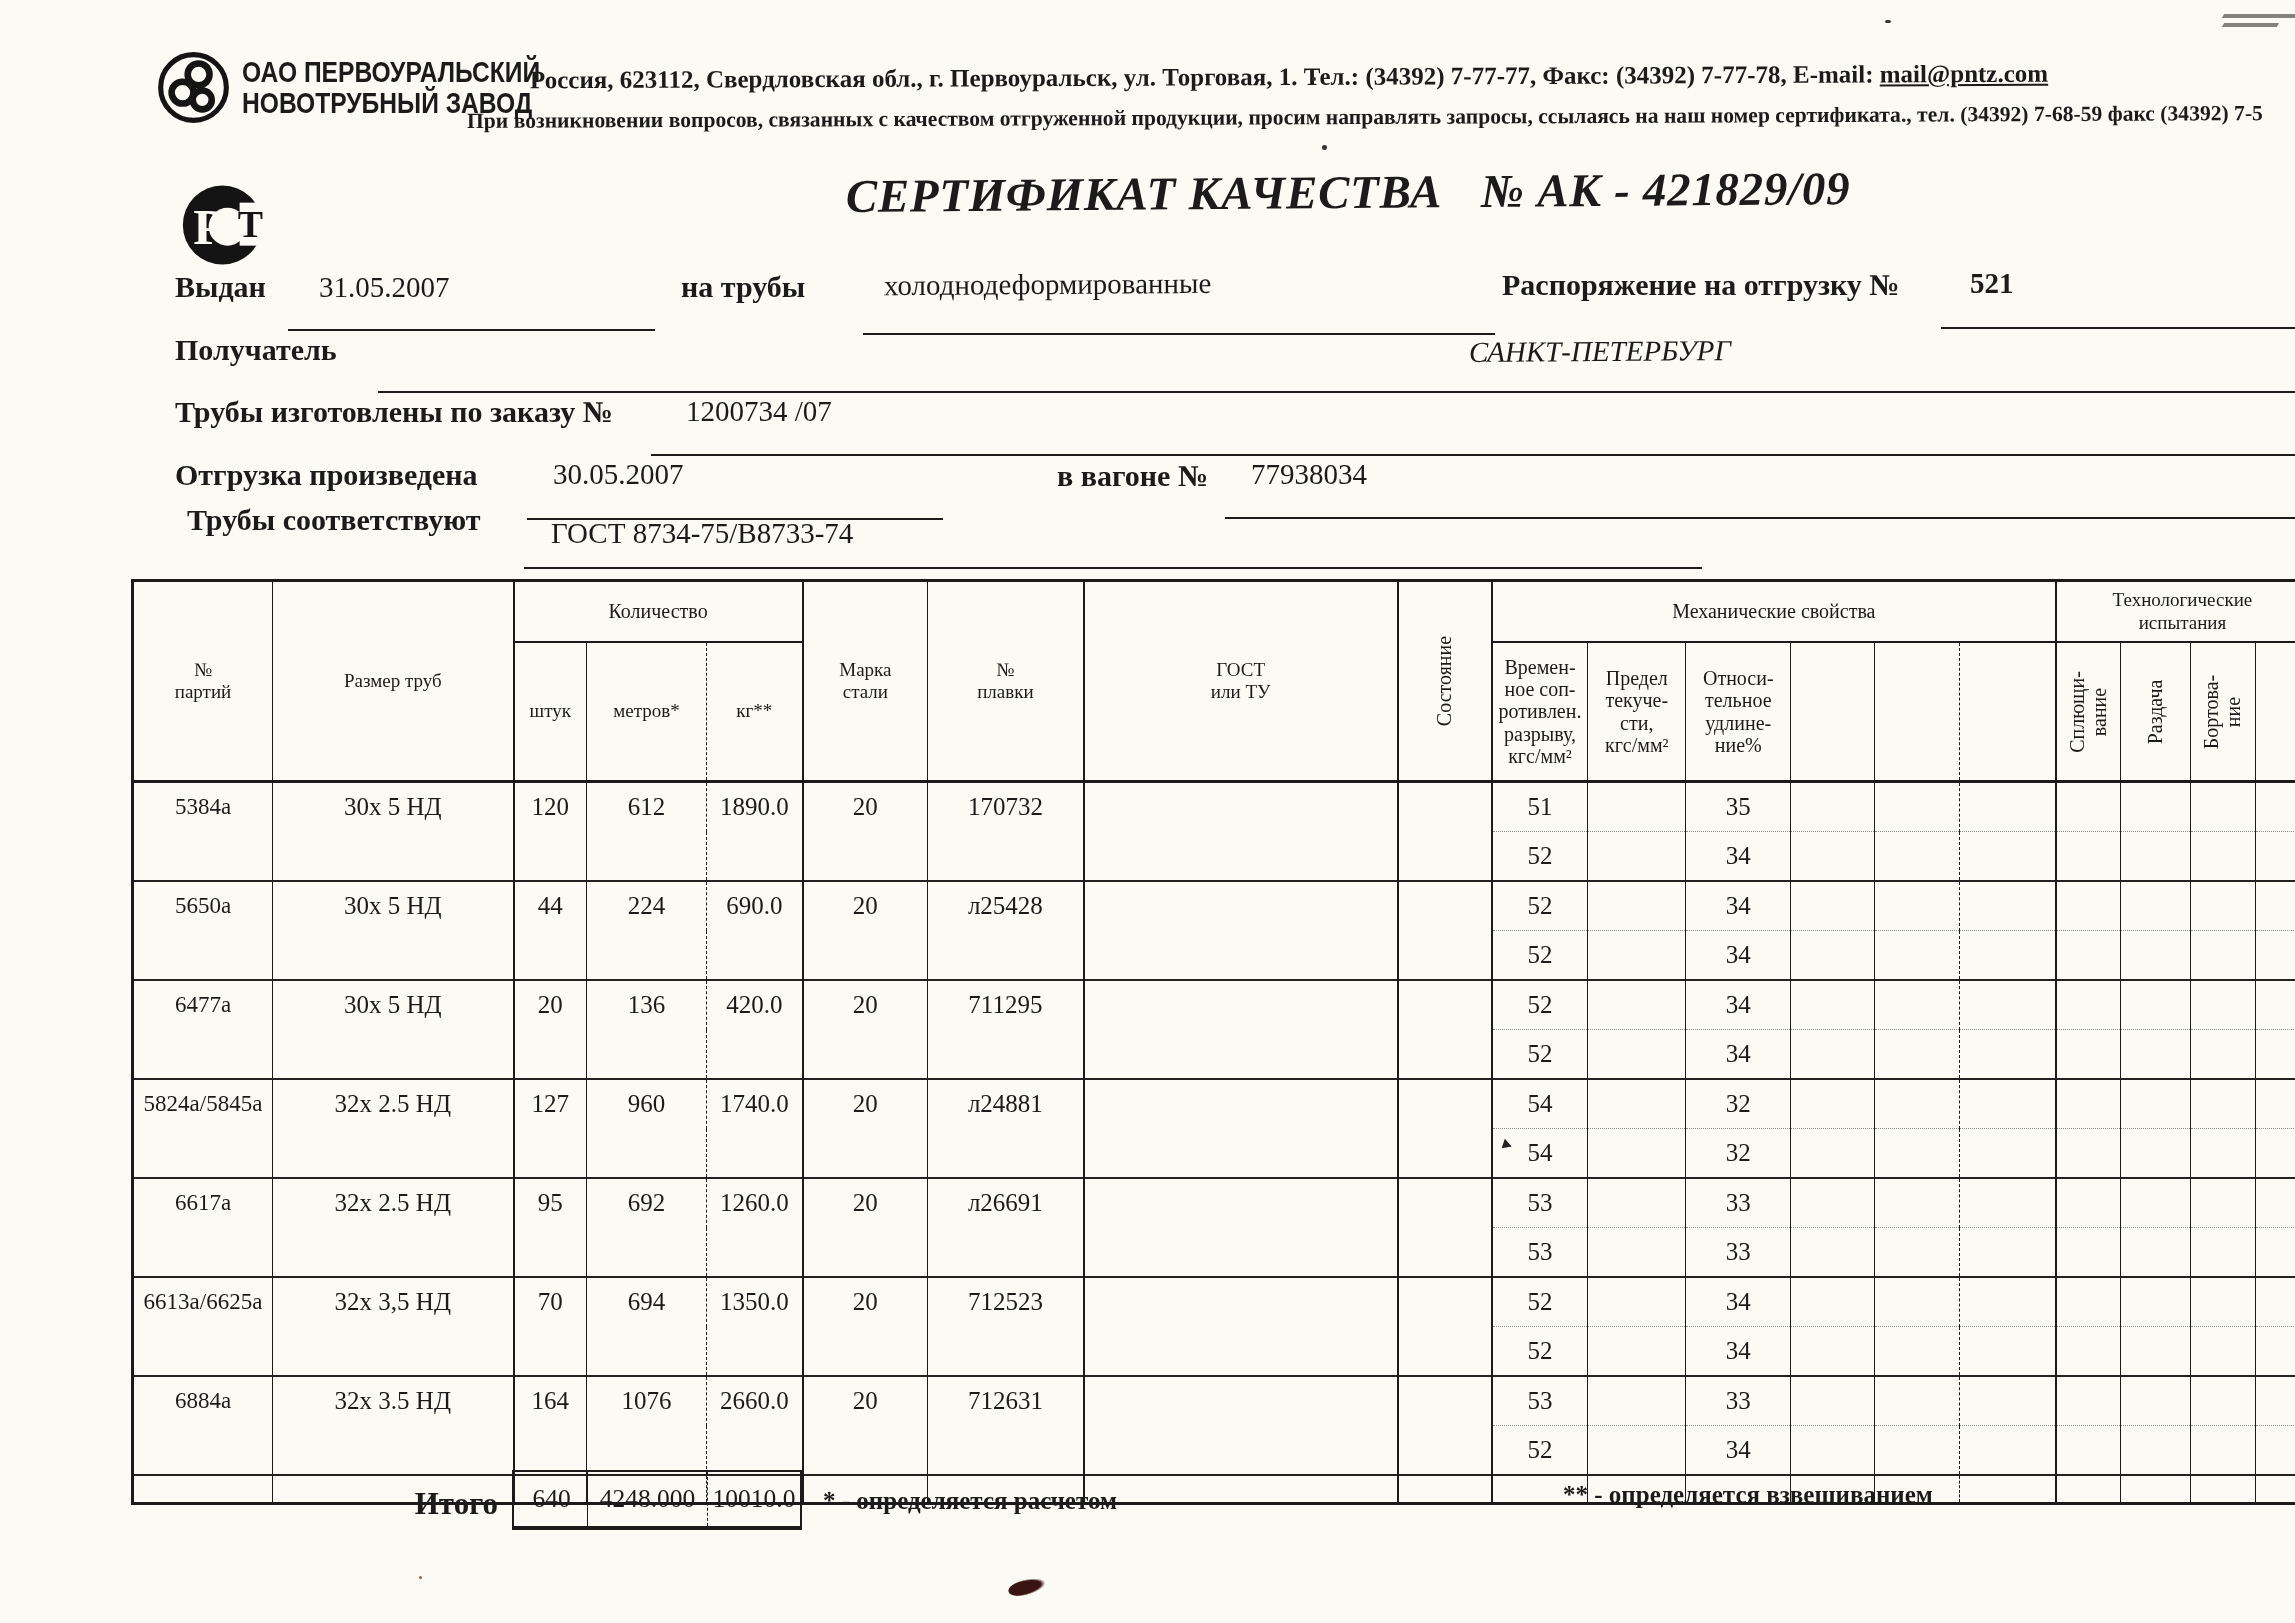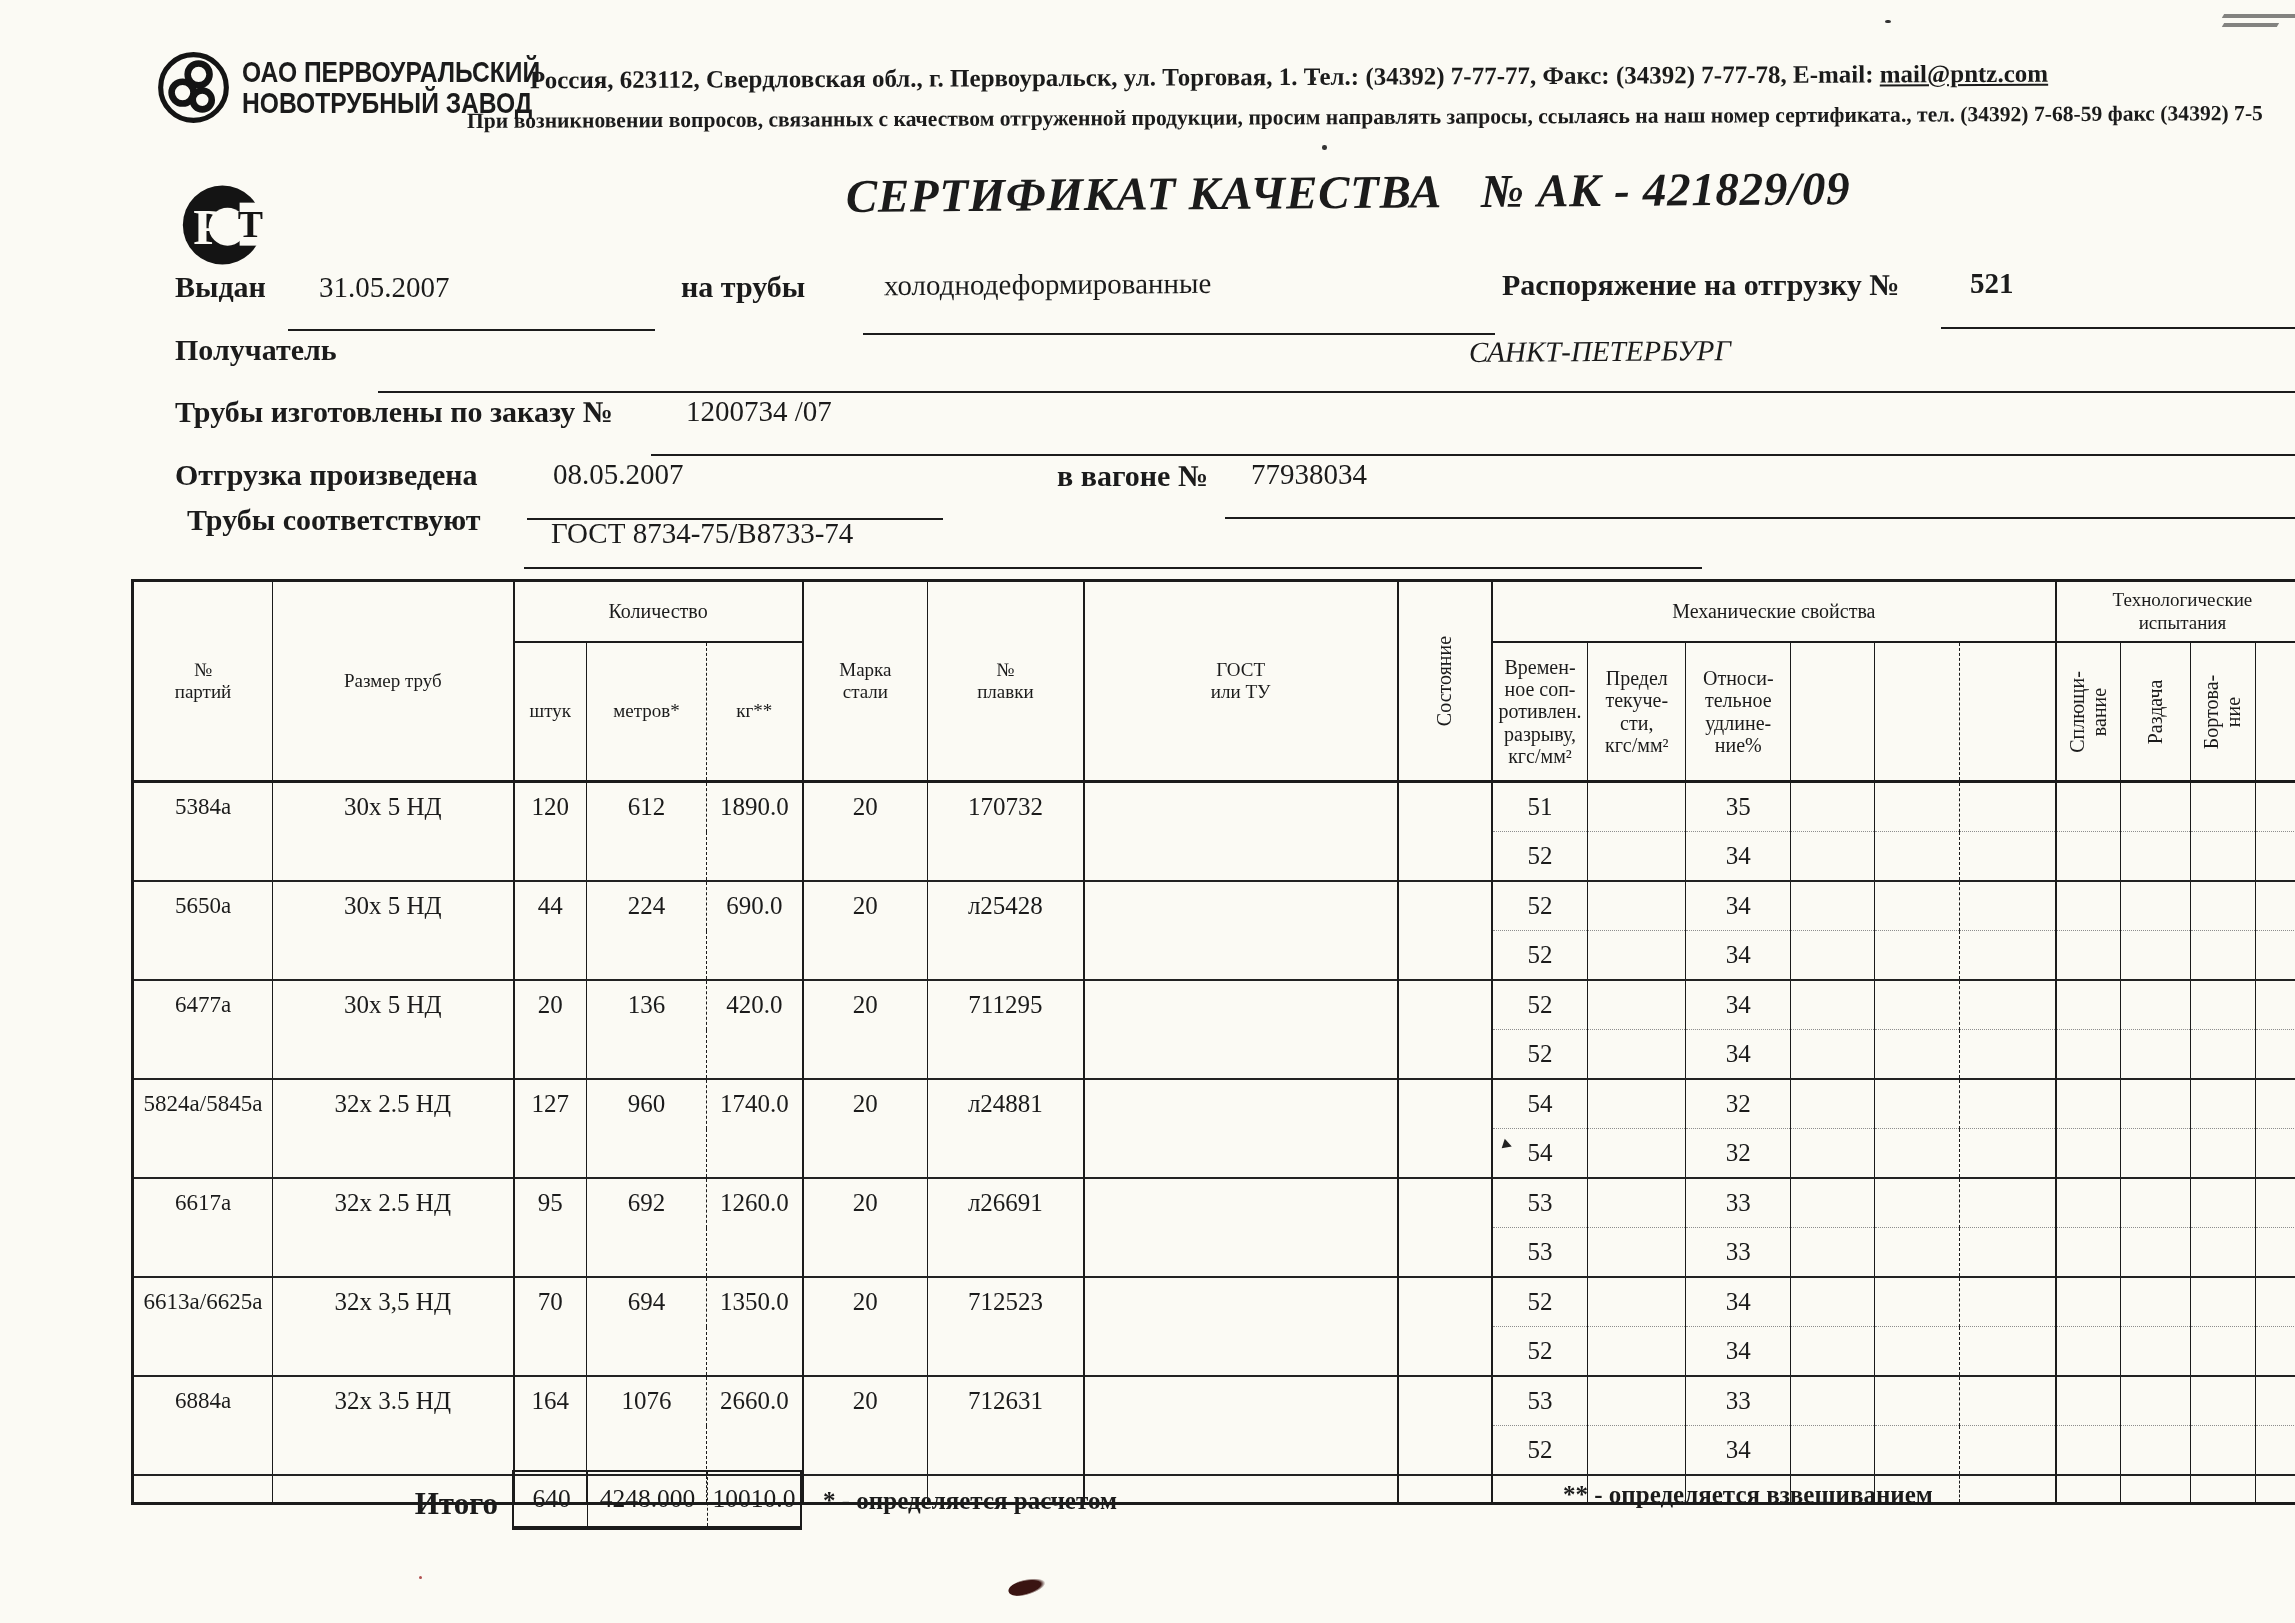--- a/index.html
+++ b/index.html
@@ -120,21 +120,21 @@
 
   <span class="abs flabel" style="left:175px;top:333px">Получатель</span>
   <span class="abs fval" style="left:1469px;top:335px;font-style:italic;transform:rotate(-.4deg)">САНКТ-ПЕТЕРБУРГ</span>
   <div class="abs uline" style="left:378px;top:391px;width:1917px"></div>
 
   <span class="abs flabel" style="left:175px;top:395px">Трубы изготовлены по заказу №</span>
   <span class="abs fval" style="left:686px;top:395px">1200734  /07</span>
   <div class="abs uline" style="left:651px;top:454px;width:1644px"></div>
 
   <span class="abs flabel" style="left:175px;top:458px">Отгрузка произведена</span>
-  <span class="abs fval" style="left:553px;top:458px">08.05.2007</span>
+  <span class="abs fval" style="left:553px;top:458px">30.05.2007</span>
   <div class="abs uline" style="left:527px;top:518px;width:416px"></div>
   <span class="abs flabel" style="left:1057px;top:459px">в вагоне №</span>
   <span class="abs fval" style="left:1251px;top:458px">77938034</span>
   <div class="abs uline" style="left:1225px;top:517px;width:1070px"></div>
 
   <span class="abs flabel" style="left:187px;top:503px">Трубы соответствуют</span>
   <span class="abs fval" style="left:551px;top:517px">ГОСТ 8734-75/В8733-74</span>
   <div class="abs uline" style="left:524px;top:567px;width:1178px"></div>
 
   <table class="cert">

